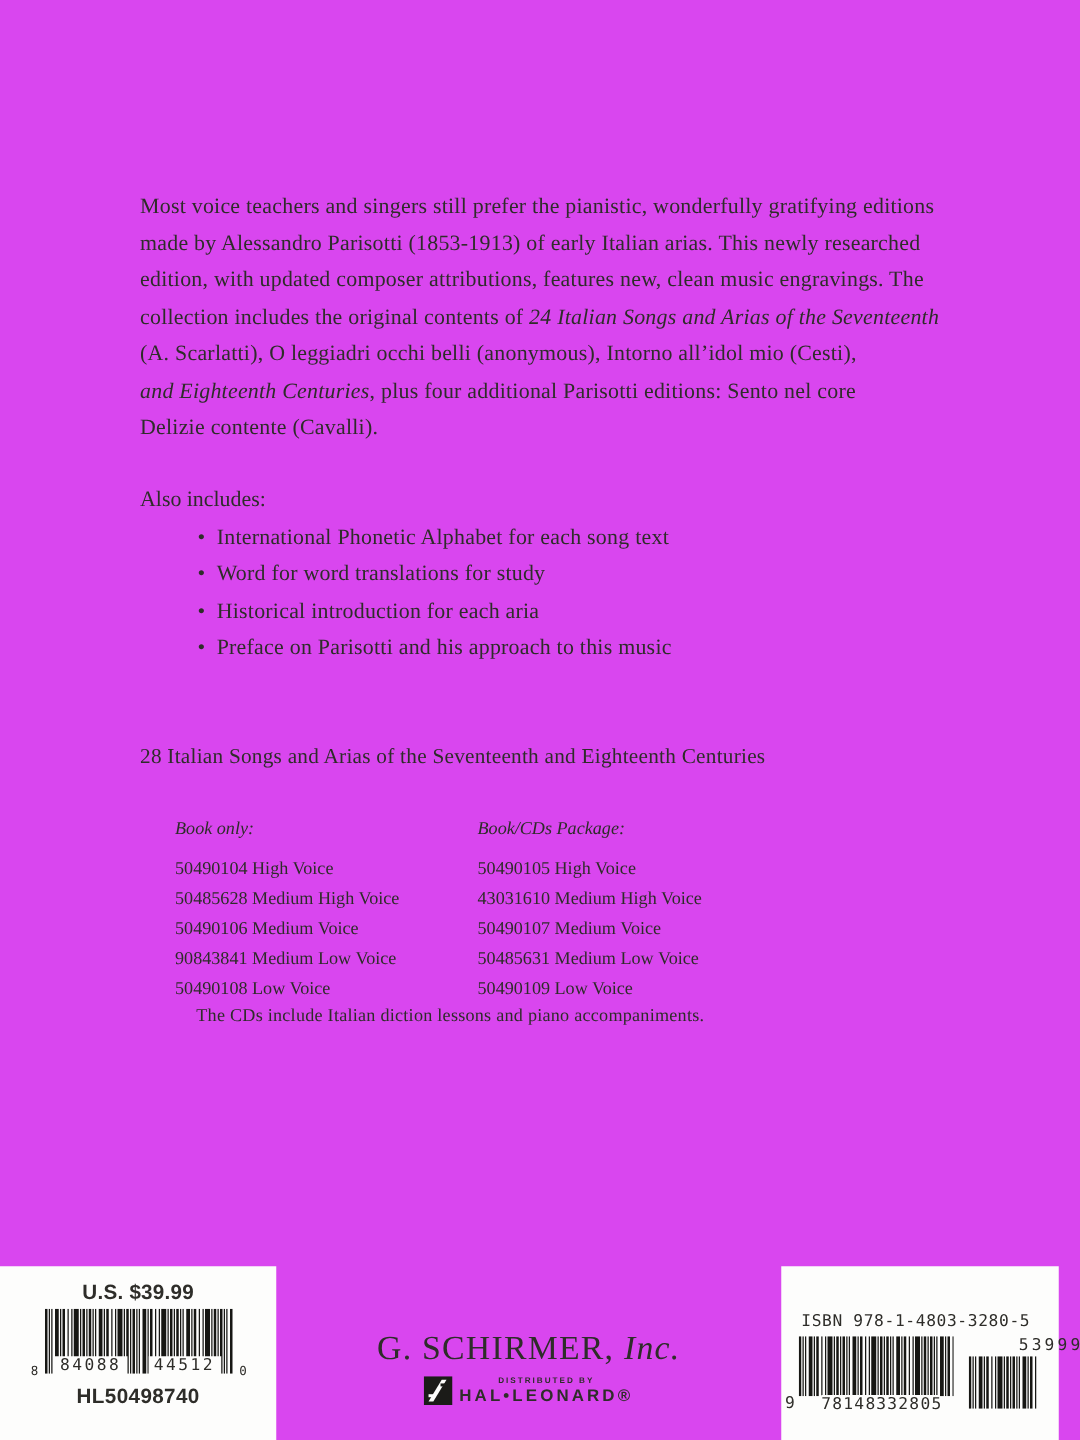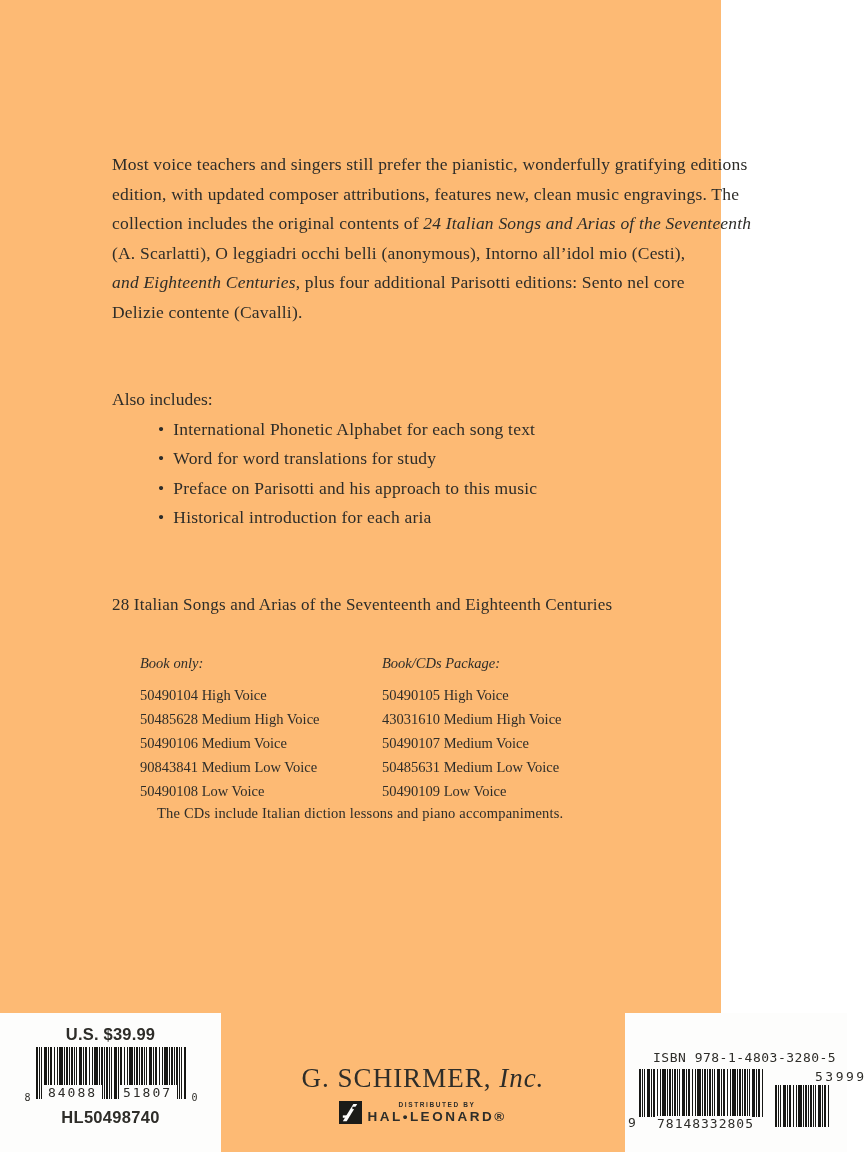--- a/index.html
+++ b/index.html
@@ -1,17 +1,17 @@
 <!DOCTYPE html>
 <html><head>
 <meta charset="utf-8">
 <style>
   html,body{margin:0;padding:0;}
   body{width:864px;height:1152px;overflow:hidden;}
-  .page{position:relative;width:721px;height:1152px;background:#fdba74;
+  .page{position:relative;width:864px;height:1152px;background:#d946ef;
         color:#2e2d29;font-family:"Liberation Serif",serif;}
 
   
   .desc{position:absolute;left:112px;top:150px;font-size:17.5px;line-height:29.5px;}
   .desc-line{white-space:nowrap;letter-spacing:0.2px;}
   .it{font-style:italic;}
 
   
   .also{position:absolute;left:112px;top:385px;font-size:17.5px;line-height:29.6px;}
   .bullet-item{white-space:nowrap;padding-left:46px;letter-spacing:0.2px;}
@@ -49,54 +49,55 @@
   
   .publisher{position:absolute;left:221px;top:1013px;width:404px;height:139px;text-align:center;}
   .schirmer{padding-top:50px;font-size:27px;letter-spacing:1px;}
   .dist-row{margin-top:7px;display:flex;justify-content:center;align-items:center;gap:5px;}
   .hl-mark{width:23px;height:23px;display:block;}
   .dist-by{font:bold 6.5px "Liberation Sans",sans-serif;letter-spacing:1.6px;}
   .hal{font:bold 13.5px "Liberation Sans",sans-serif;letter-spacing:2.5px;margin-top:1px;}
 
   
   .isbn-box{left:625px;width:222px;font-family:"DejaVu Sans Mono",monospace;}
-  .isbn-line{margin:37px 0 4px 28px;font-size:13px;letter-spacing:0.5px;white-space:nowrap;}
+  .isbn-line{margin:37px 0 4px 16px;font-size:13px;letter-spacing:0.5px;white-space:nowrap;}
   .ean-row{display:flex;align-items:flex-start;margin-left:14px;}
   .ean-main{position:relative;width:124px;height:62px;}
   .ean-main .bars{width:124px;height:48px;}
   .ean-left{position:absolute;left:-11px;bottom:1px;font-size:13px;}
   .ean-g{position:absolute;bottom:0;height:15px;background:#fdfdfc;font-size:13px;
          letter-spacing:1px;line-height:15px;text-align:center;}
   .ean-g.e1{left:18px;width:50px;}
   .ean-g.e2{left:62px;width:50px;}
   .ean-addon{margin-left:12px;width:56px;}
   .addon-num{font-size:13px;letter-spacing:2.5px;text-align:center;white-space:nowrap;margin-left:40px;}
   .addon-bars{width:56px;height:42px;margin-top:1px;}
 </style>
 </head>
 <body>
 
 <div class="page">
 
   <section class="desc" id="desc">
       <div class="desc-line"><span>Most voice teachers and singers still prefer the pianistic, wonderfully gratifying editions</span></div>
+      <div class="desc-line"><span>made by Alessandro Parisotti (1853-1913) of early Italian arias. This newly researched</span></div>
       <div class="desc-line"><span>edition, with updated composer attributions, features new, clean music engravings. The</span></div>
       <div class="desc-line"><span>collection includes the original contents of </span><span class="it">24 Italian Songs and Arias of the Seventeenth</span></div>
       <div class="desc-line"><span>(A. Scarlatti), O leggiadri occhi belli (anonymous), Intorno all’idol mio (Cesti),</span></div>
       <div class="desc-line"><span class="it">and Eighteenth Centuries</span><span>, plus four additional Parisotti editions: Sento nel core</span></div>
       <div class="desc-line"><span>Delizie contente (Cavalli).</span></div>
     </section>
 
   <section class="also">
     <div class="also-heading">Also includes:</div>
     <div id="bullets">
         <div class="bullet-item"><span class="bullet">•</span><span>International Phonetic Alphabet for each song text</span></div>
         <div class="bullet-item"><span class="bullet">•</span><span>Word for word translations for study</span></div>
+        <div class="bullet-item"><span class="bullet">•</span><span>Historical introduction for each aria</span></div>
         <div class="bullet-item"><span class="bullet">•</span><span>Preface on Parisotti and his approach to this music</span></div>
-        <div class="bullet-item"><span class="bullet">•</span><span>Historical introduction for each aria</span></div>
       </div>
   </section>
 
   <div class="collection-title">28 Italian Songs and Arias of the Seventeenth and Eighteenth Centuries</div>
 
   <section class="ordering">
     <div class="cols" id="ordering-cols">
         <div class="ord-col">
           <div class="ord-header">Book only:</div>
           <div class="ord-item">50490104 High Voice</div>
@@ -116,21 +117,21 @@
       </div>
   </section>
   <div class="note">The CDs include Italian diction lessons and piano accompaniments.</div>
 
   <div class="box price-box">
     <div class="price">U.S. $39.99</div>
     <div class="upc">
       <div class="bars" id="upc-bars"><i class="bar" style="height: 52px; width: 2px; margin-right: 1px;"></i><i class="bar" style="height: 52px; width: 1px; margin-right: 1px;"></i><i class="bar" style="height: 52px; width: 1px; margin-right: 2px;"></i><i class="bar" style="height: 52px; width: 3px; margin-right: 1px;"></i><i class="bar" style="height: 52px; width: 1px; margin-right: 1px;"></i><i class="bar" style="height: 52px; width: 2px; margin-right: 2px;"></i><i class="bar" style="height: 52px; width: 1px; margin-right: 2px;"></i><i class="bar" style="height: 52px; width: 1px; margin-right: 1px;"></i><i class="bar" style="height: 52px; width: 4px; margin-right: 1px;"></i><i class="bar" style="height: 52px; width: 1px; margin-right: 1px;"></i><i class="bar" style="height: 52px; width: 2px; margin-right: 1px;"></i><i class="bar" style="height: 52px; width: 1px; margin-right: 1px;"></i><i class="bar" style="height: 52px; width: 2px; margin-right: 1px;"></i><i class="bar" style="height: 52px; width: 1px; margin-right: 1px;"></i><i class="bar" style="height: 52px; width: 1px; margin-right: 2px;"></i><i class="bar" style="height: 52px; width: 3px; margin-right: 1px;"></i><i class="bar" style="height: 52px; width: 1px; margin-right: 1px;"></i><i class="bar" style="height: 52px; width: 2px; margin-right: 2px;"></i><i class="bar" style="height: 52px; width: 1px; margin-right: 2px;"></i><i class="bar" style="height: 52px; width: 1px; margin-right: 1px;"></i><i class="bar" style="height: 52px; width: 4px; margin-right: 1px;"></i><i class="bar" style="height: 52px; width: 1px; margin-right: 1px;"></i><i class="bar" style="height: 52px; width: 2px; margin-right: 1px;"></i><i class="bar" style="height: 52px; width: 1px; margin-right: 1px;"></i><i class="bar" style="height: 52px; width: 2px; margin-right: 1px;"></i><i class="bar" style="height: 52px; width: 1px; margin-right: 1px;"></i><i class="bar" style="height: 52px; width: 1px; margin-right: 2px;"></i><i class="bar" style="height: 52px; width: 3px; margin-right: 1px;"></i><i class="bar" style="height: 52px; width: 1px; margin-right: 1px;"></i><i class="bar" style="height: 52px; width: 2px; margin-right: 2px;"></i><i class="bar" style="height: 52px; width: 1px; margin-right: 2px;"></i><i class="bar" style="height: 52px; width: 1px; margin-right: 1px;"></i><i class="bar" style="height: 52px; width: 4px; margin-right: 1px;"></i><i class="bar" style="height: 52px; width: 1px; margin-right: 1px;"></i><i class="bar" style="height: 52px; width: 2px; margin-right: 1px;"></i><i class="bar" style="height: 52px; width: 1px; margin-right: 1px;"></i><i class="bar" style="height: 52px; width: 2px; margin-right: 1px;"></i><i class="bar" style="height: 52px; width: 1px; margin-right: 1px;"></i><i class="bar" style="height: 52px; width: 1px; margin-right: 2px;"></i><i class="bar" style="height: 52px; width: 3px; margin-right: 1px;"></i><i class="bar" style="height: 52px; width: 1px; margin-right: 1px;"></i><i class="bar" style="height: 52px; width: 2px; margin-right: 2px;"></i><i class="bar" style="height: 52px; width: 1px; margin-right: 2px;"></i><i class="bar" style="height: 52px; width: 1px; margin-right: 1px;"></i><i class="bar" style="height: 52px; width: 4px; margin-right: 1px;"></i><i class="bar" style="height: 52px; width: 1px; margin-right: 1px;"></i><i class="bar" style="height: 52px; width: 2px; margin-right: 1px;"></i><i class="bar" style="height: 52px; width: 1px; margin-right: 1px;"></i><i class="bar" style="height: 52px; width: 2px; margin-right: 1px;"></i><i class="bar" style="height: 52px; width: 1px; margin-right: 1px;"></i><i class="bar" style="height: 52px; width: 1px; margin-right: 2px;"></i><i class="bar" style="height: 52px; width: 3px; margin-right: 1px;"></i></div>
       <span class="upc-left">8</span>
       <span class="upc-g g1">84088</span>
-      <span class="upc-g g2">51807</span>
+      <span class="upc-g g2">44512</span>
       <span class="upc-right">0</span>
     </div>
     <div class="catalog">HL50498740</div>
   </div>
 
   <div class="publisher">
     <div class="schirmer"><span>G. SCHIRMER,</span><span class="it"> Inc.</span></div>
     <div class="dist-row">
       <svg class="hl-mark" viewBox="0 0 24 24" xmlns="http://www.w3.org/2000/svg">
         <rect x="0" y="0" width="24" height="24" fill="#1b1b18"></rect>

